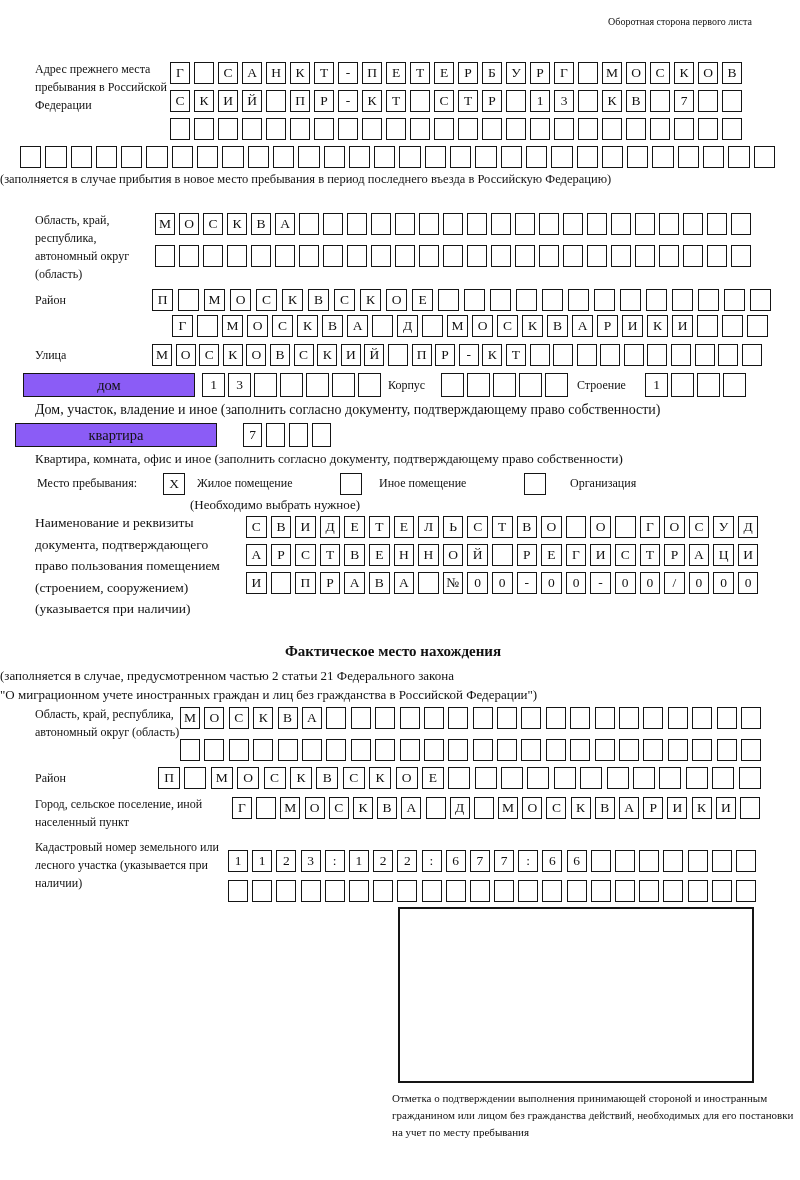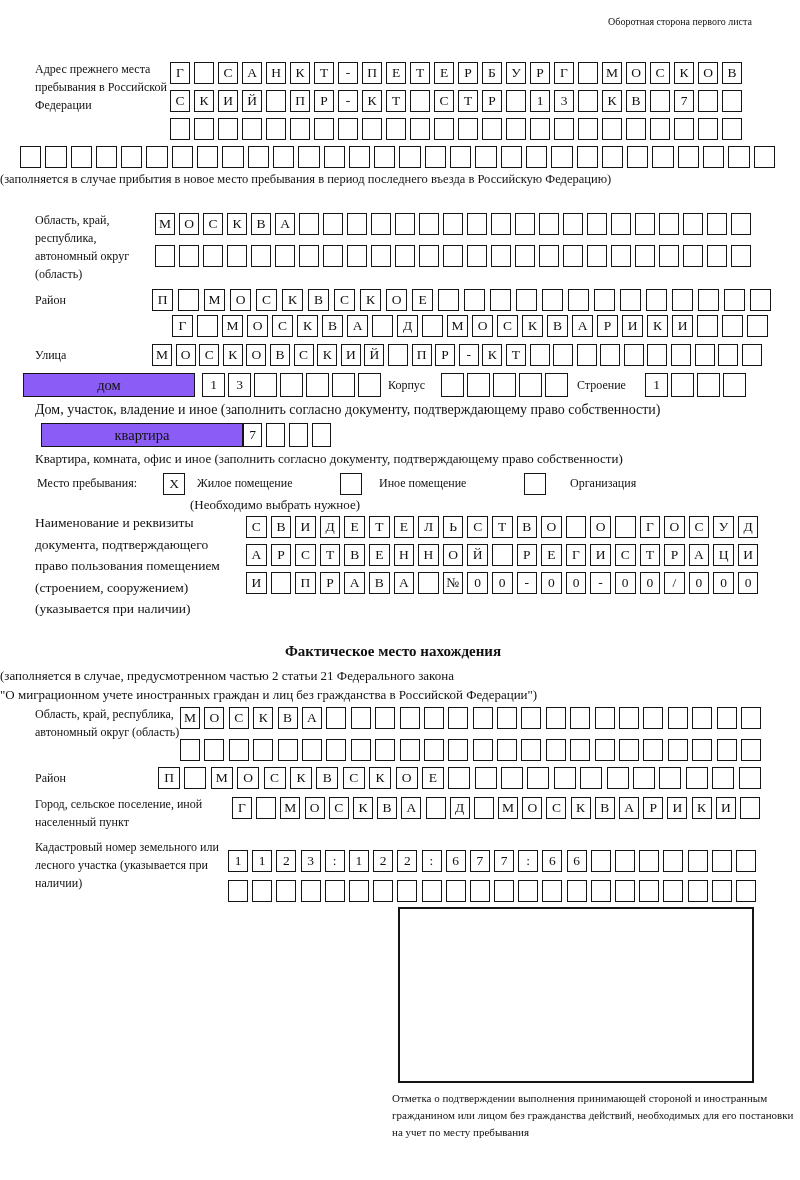--- a/index.html
+++ b/index.html
@@ -308,21 +308,21 @@
     </div>
   <div class="abs lbl" style="left:577px;top:376px;text-align:right;">Строение</div>
   <div class="boxrow" style="left:645px;top:373px;--bw:23px;--bh:24px;gap:3px;">
       <span class="cell">1</span>
       <span class="cell"></span>
       <span class="cell"></span>
       <span class="cell"></span>
     </div>
   <div class="abs" style="left:35px;top:402px;font-size:14px;">Дом, участок, владение и иное (заполнить согласно документу, подтверждающему право собственности)</div>
 
-  <div class="abs bigbox" style="left:41px;top:423px;width:202px;height:24px;">квартира</div>
+  <div class="abs bigbox" style="left:15px;top:423px;width:202px;height:24px;">квартира</div>
   <div class="boxrow" style="left:243px;top:423px;--bw:19px;--bh:24px;">
       <span class="cell">7</span>
       <span class="cell"></span>
       <span class="cell"></span>
       <span class="cell"></span>
     </div>
   <div class="abs" style="left:35px;top:451px;font-size:13px;">Квартира, комната, офис и иное (заполнить согласно документу, подтверждающему право собственности)</div>
 
   <div class="abs lbl" style="left:37px;top:474px;">Место пребывания:</div>
   <span class="cell abs" style="left:163px;top:473px;--bw:22px;">X</span>

